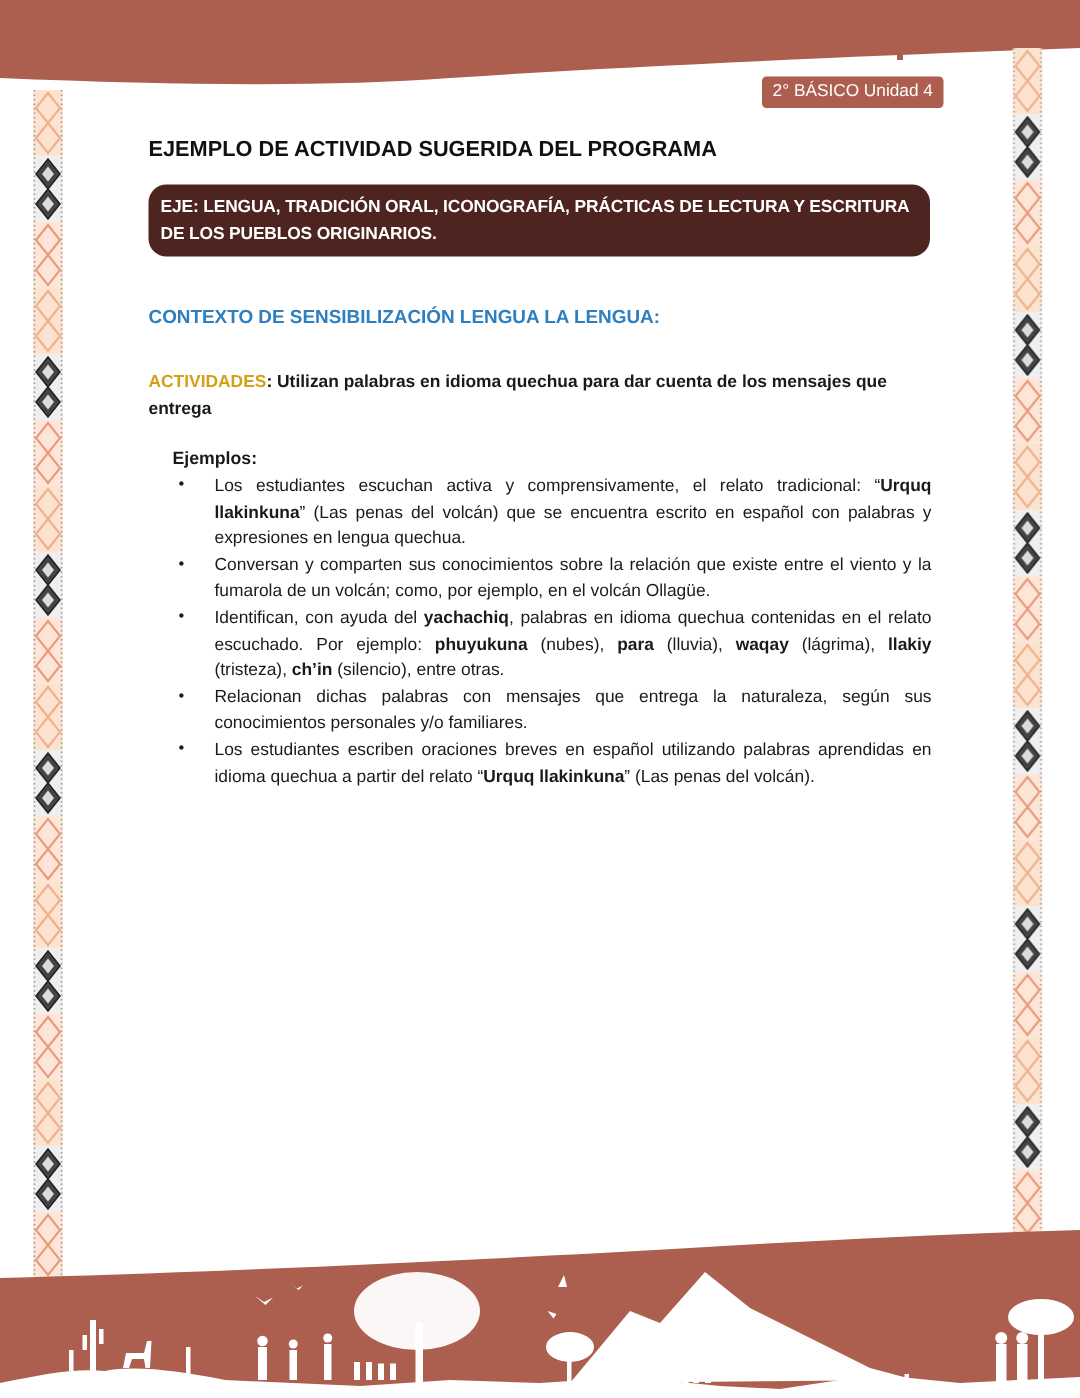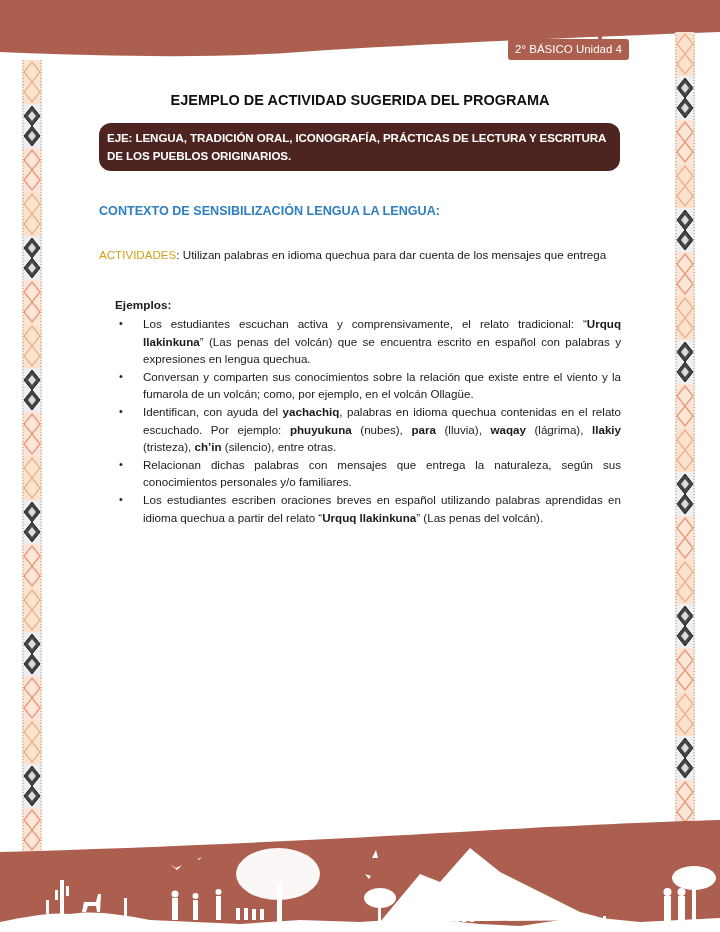--- a/index.html
+++ b/index.html
@@ -5,48 +5,48 @@
   html, body { margin: 0; padding: 0; }
   body {
     width: 720px; height: 932px; position: relative; overflow: hidden;
     background: #ffffff;
     font-family: "Liberation Sans", "DejaVu Sans", sans-serif;
     color: #1a1a1a;
   }
   .top-wave { position: absolute; left: 0; top: 0; width: 720px; height: 62px; }
   .bottom-scene { position: absolute; left: 0; top: 812px; width: 720px; height: 120px; }
   .badge {
-    position: absolute; left: 508px; top: 39px; width: 121px; height: 21px;
+    position: absolute; left: 508px; top: 51px; width: 121px; height: 21px;
     background: #ad5f4f; color: #fff; border-radius: 3px;
     font-size: 11.5px; line-height: 21px; text-align: center;
   }
   .badge-connector { position: absolute; left: 598px; top: 30px; width: 4px; height: 10px; background: #ad5f4f; }
   .border-strip { position: absolute; width: 20px; }
   .border-left { left: 22px; top: 60px; height: 792px; }
   .border-right { left: 675px; top: 32px; height: 798px; }
 
   .content { position: absolute; left: 99px; top: 0; width: 522px; }
   .page-title {
-    position: absolute; top: 92px; left: 0; width: 522px; text-align: center;
+    position: absolute; top: 92px; left: 0; width: 522px; 
     font-weight: bold; font-size: 14.5px; color: #111;
   }
   .eje-box {
     position: absolute; top: 123px; left: 0; width: 521px; height: 48px;
     background: #4e2420; color: #fff; box-sizing: border-box;
     padding: 6px 8px; font-weight: bold; font-size: 11.6px; line-height: 18px;
     letter-spacing: -0.1px;
     border-radius: 12px;
   }
   .section-title {
     position: absolute; top: 204px; left: 0; font-weight: bold;
     font-size: 12.6px; color: #2e7fc0;
   }
   .activities {
     position: absolute; top: 246px; left: 0; width: 522px;
-    font-weight: normal; font-size: 11.6px; line-height: 17.5px;
+    font-weight: bold; font-size: 11.6px; line-height: 17.5px;
   }
   .activities .label { color: #d4a017; }
   .activities .colon { color: #111; }
   .activities .line2 { padding-left: 84px; display: block; }
   .examples-label {
     position: absolute; top: 298px; left: 0; font-weight: bold; font-size: 11.8px; margin-left: 16px;
   }
   .bullets {
     position: absolute; top: 315px; left: 0; width: 522px; margin: 0; padding: 0; list-style: none;
     font-size: 11.6px; line-height: 17.6px; text-align: justify;

